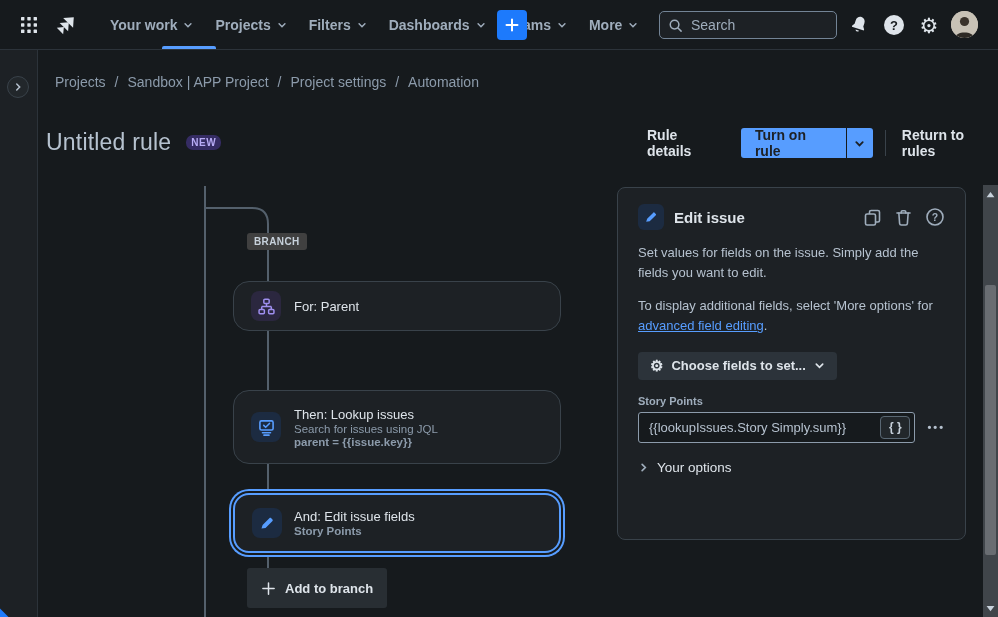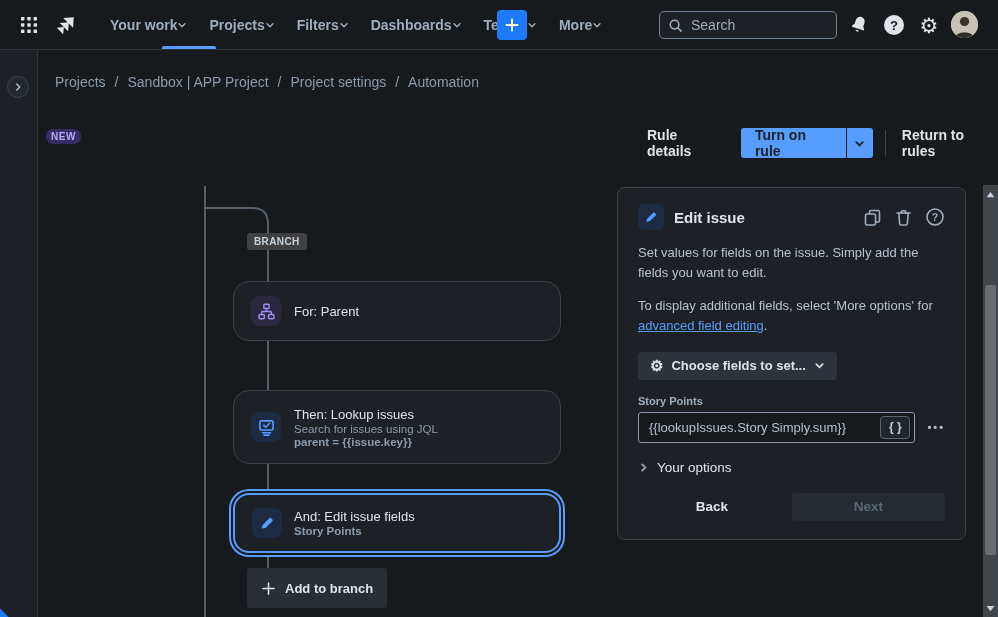--- a/index.html
+++ b/index.html
@@ -15,21 +15,21 @@
     font-family:"Liberation Sans",sans-serif;font-size:13px;
   }
   svg{display:block;}
 
   
   .topnav{position:absolute;left:0;top:0;width:998px;height:50px;background:#161A1D;
     border-bottom:1px solid #2C333A;display:flex;align-items:center;}
   .appgrid{margin-left:16px;padding:4px;cursor:pointer;}
   .logo{margin-left:12px;}
   .nav-items{display:flex;align-items:center;margin-left:22px;gap:2px;}
-  .nav-item{display:flex;align-items:center;font-size:14px;font-weight:700;
+  .nav-item{display:flex;align-items:center;gap:6px;font-size:14px;font-weight:700;
     color:#9FADBC;padding:6px 10px;border-radius:4px;cursor:pointer;white-space:nowrap;}
   .nav-item .chev{color:#9FADBC;}
   .nav-underline{position:absolute;left:162px;bottom:0;width:54px;height:3px;
     background:var(--accent);border-radius:2px 2px 0 0;}
   .plus-btn{position:absolute;left:497px;top:10px;width:30px;height:30px;background:var(--brand);
     border-radius:4px;color:#fff;display:flex;align-items:center;justify-content:center;cursor:pointer;}
   .searchbox{position:absolute;left:659px;top:11px;width:178px;height:28px;border:1px solid #738496;
     border-radius:5px;display:flex;align-items:center;padding:0 8px;gap:6px;background:#1D2125;}
   .searchbox input{flex:1;background:transparent;border:none;outline:none;color:#B6C2CF;
     font-size:14px;font-family:"Liberation Sans",sans-serif;width:120px;}
@@ -256,20 +256,21 @@
   <span class="crumb">Projects</span>
   <span>/</span>
   <span class="crumb">Sandbox | APP Project</span>
   <span>/</span>
   <span class="crumb">Project settings</span>
   <span>/</span>
   <span class="crumb">Automation</span>
 </div>
 
 <div class="page-title-row">
+  <span class="page-title">Untitled rule</span>
   <span class="new-badge">NEW</span>
 </div>
 <div class="rule-actions">
   <span class="rule-details">Rule details</span>
   <div class="turnon-group">
     <div class="turnon-btn">Turn on rule</div>
     <div class="turnon-chev">
       <svg width="11" height="11" viewBox="0 0 12 12" fill="none" stroke="currentColor" stroke-width="2" stroke-linecap="round">
           <path d="M2.5 4.5 L6 8 L9.5 4.5"></path>
         </svg>
@@ -280,21 +281,21 @@
 </div>
 
 <div class="canvas">
   <svg class="flow-lines" width="600" height="567" viewBox="0 0 600 567">
     <path d="M205 136 V567" stroke="#54606C" stroke-width="2" fill="none"></path>
     <path d="M205 158 H252 Q268 158 268 174 V518" stroke="#54606C" stroke-width="2" fill="none"></path>
   </svg>
 
   <div class="branch-chip">BRANCH</div>
 
-  <div class="node" style="top:231px;height:60px;">
+  <div class="node" style="top:231px;height:50px;">
     <div class="icon-tile tile-purple">
       <svg width="17" height="17" viewBox="0 0 16 16" fill="none" stroke="currentColor" stroke-width="1.4">
         <rect x="5.5" y="1.2" width="5" height="4" rx="1"></rect>
         <path d="M8 5.2 V8 M3.5 8 H12.5 M3.5 8 V10.6 M12.5 8 V10.6"></path>
         <rect x="1" y="10.8" width="5" height="4" rx="1"></rect>
         <rect x="10" y="10.8" width="5" height="4" rx="1"></rect>
       </svg>
     </div>
     <div class="node-text">
       <span class="node-title">For: Parent</span>
@@ -394,24 +395,20 @@
 
   <div class="more-options">
     <span class="chev">
       <svg width="11" height="11" viewBox="0 0 12 12" fill="none" stroke="currentColor" stroke-width="1.8" stroke-linecap="round">
           <path d="M4.5 2.5 L8 6 L4.5 9.5"></path>
         </svg>
     </span>
     <span>Your options</span>
   </div>
 
-  <div class="panel-footer">
-    <span class="back-btn">Back</span>
-    <div class="next-btn">Next</div>
-  </div>
 </div>
 
 <div class="scrollbar">
   <div class="scroll-arrow scroll-up">
     <svg width="9" height="7" viewBox="0 0 10 8" fill="currentColor">
         <path d="M5 1 L9.5 7 H0.5 Z"></path>
       </svg>
   </div>
   <div class="scroll-thumb"></div>
   <div class="scroll-arrow scroll-down">

